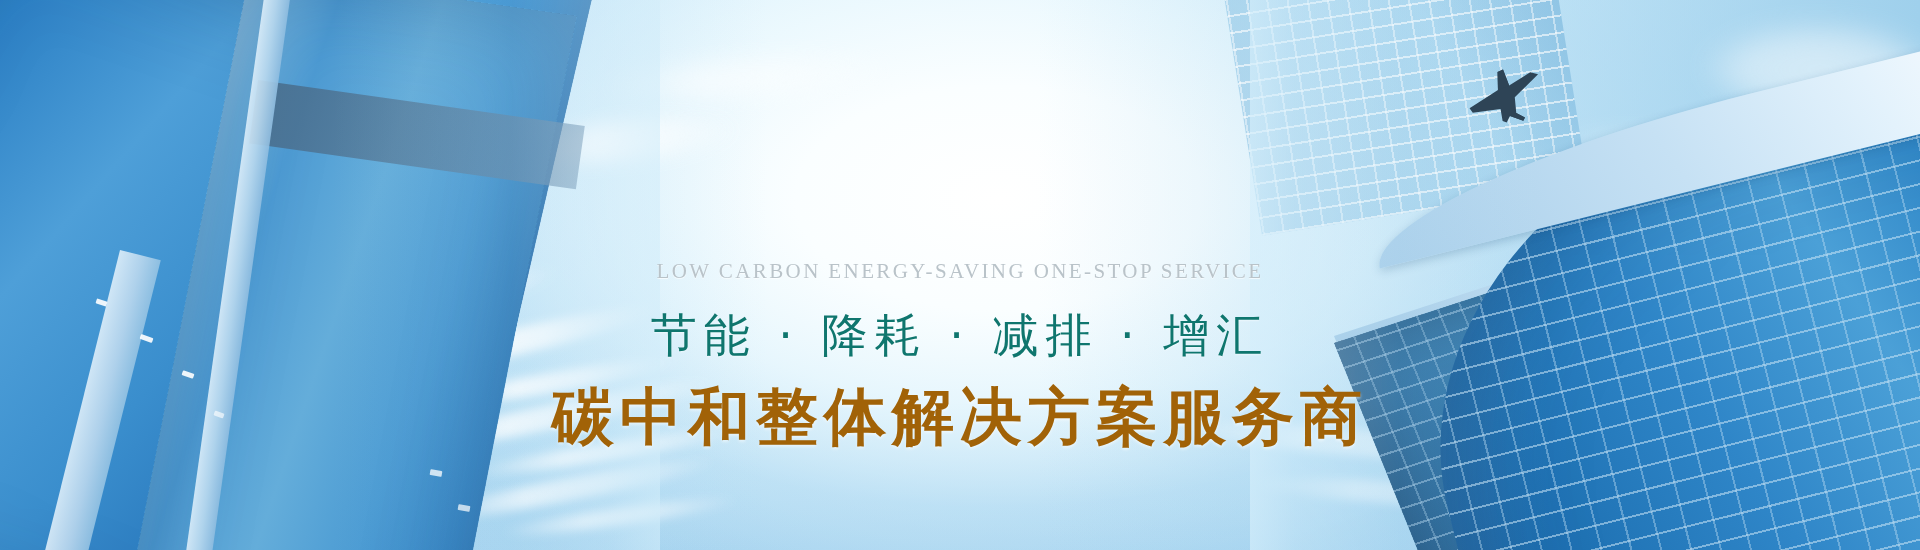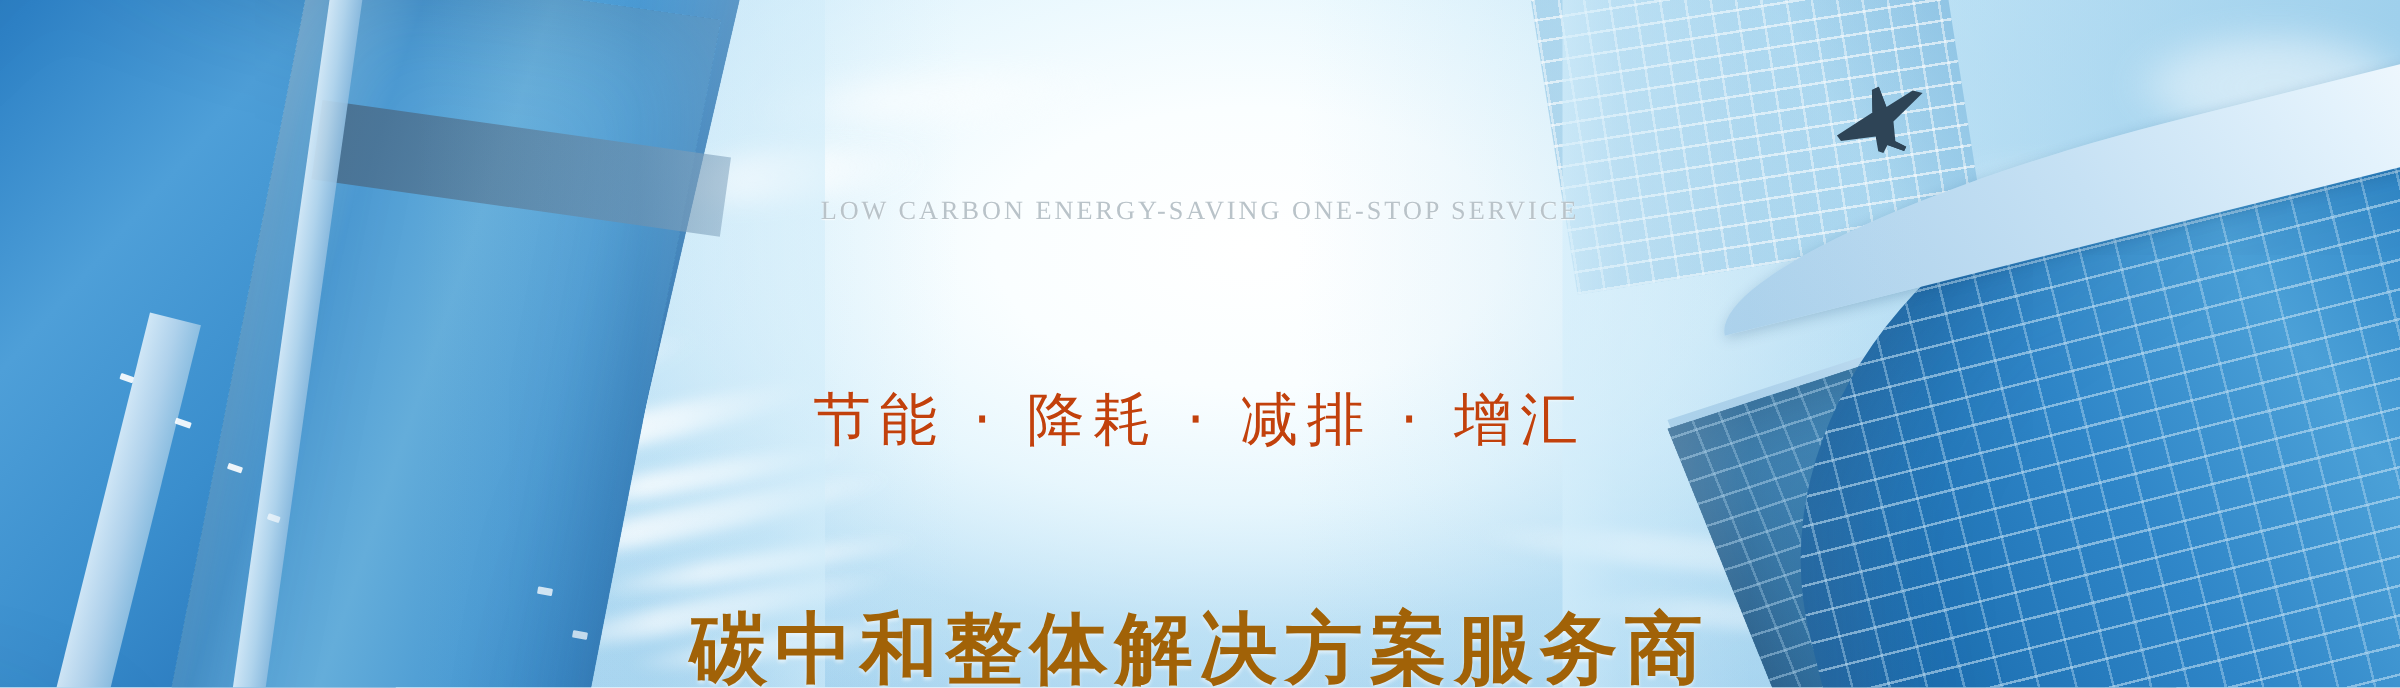--- a/index.html
+++ b/index.html
@@ -194,41 +194,41 @@
   .plane{
     position:absolute;left:1462px;top:62px;width:86px;height:66px;
     transform:rotate(-18deg);
   }
 
   
   .copy{
     position:absolute;left:0;right:0;top:0;
     height:550px;
     display:flex;flex-direction:column;align-items:center;
-    justify-content:space-between;
+    justify-content:center;
     padding-top:158px;
     box-sizing:border-box;
     text-align:center;
   }
   .eyebrow{
     font-family:"Liberation Serif","DejaVu Serif",serif;
     font-size:21px;
     letter-spacing:2.4px;
     color:#b9c3c9;
     text-transform:uppercase;
     line-height:1;
     margin:0 0 30px 0;
     white-space:nowrap;
     text-shadow:0 1px 1px rgba(255,255,255,0.8);
   }
   .subhead{
     font-family:"DejaVu Sans","Liberation Sans",sans-serif;
     font-size:46px;
     font-weight:400;
-    color:#c2410c;
+    color:#0f766e;
     letter-spacing:7px;
     line-height:1;
     margin:0 0 28px 0;
     white-space:nowrap;
     text-shadow:0 1px 2px rgba(255,255,255,0.55);
   }
   .headline{
     font-family:"DejaVu Sans","Liberation Sans",sans-serif;
     font-size:62px;
     font-weight:700;

